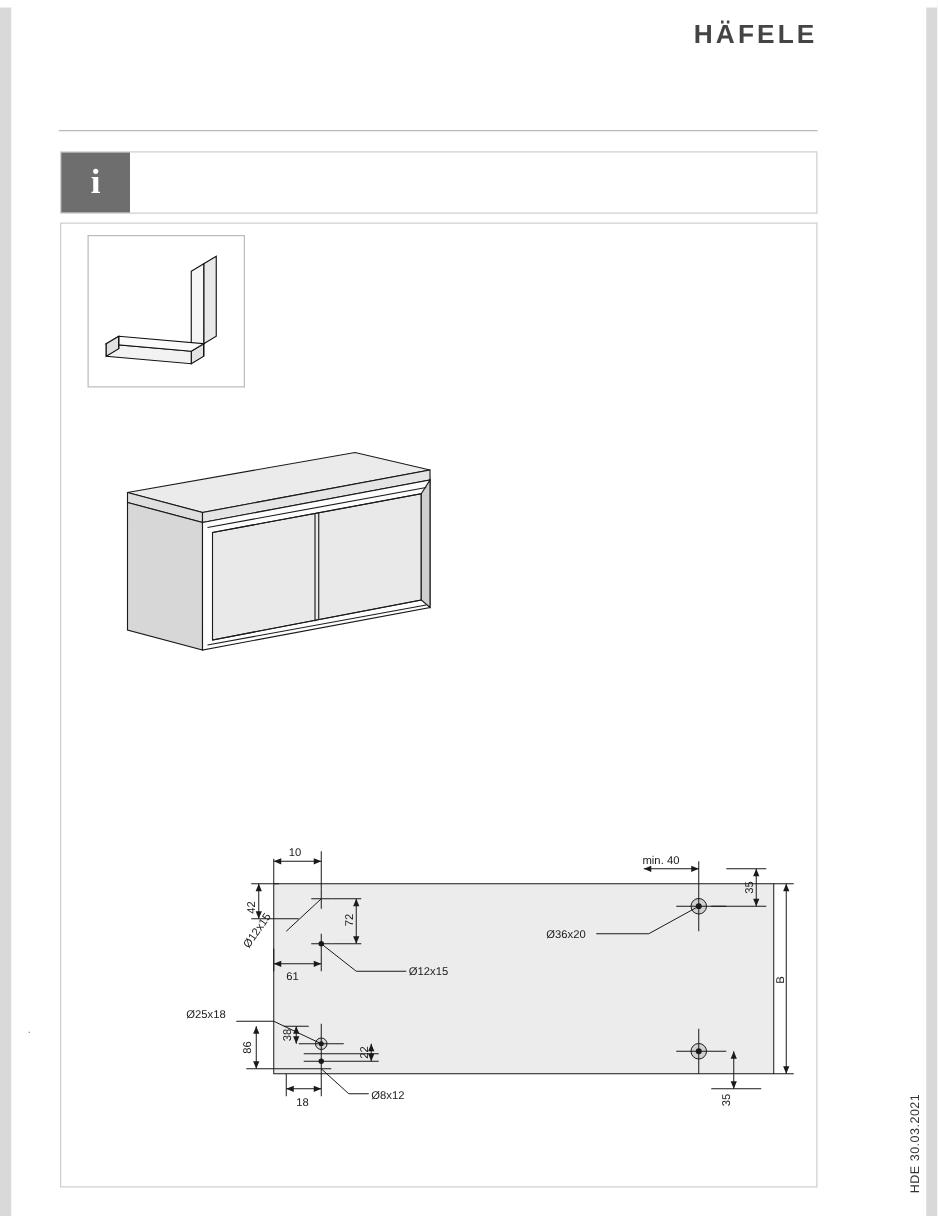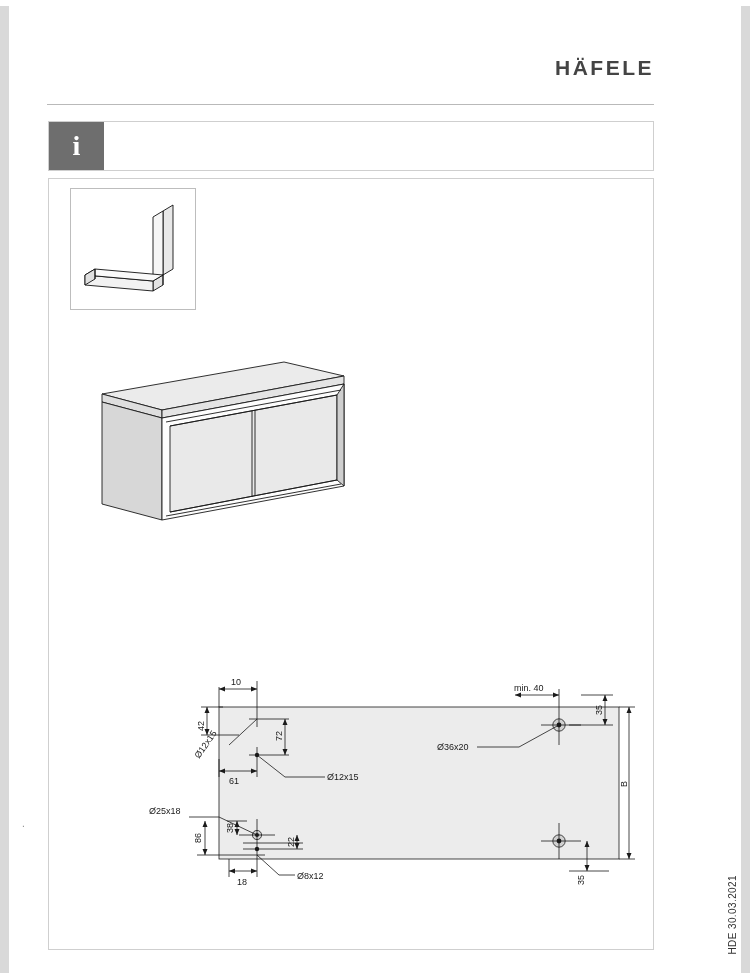--- a/index.html
+++ b/index.html
@@ -45,21 +45,20 @@
   
   .brand {
     position: absolute;
     right: 96px;
     top: 16px;
     font-size: 21px;
     letter-spacing: 2.5px;
     font-weight: bold;
     color: #444;
     font-family: "Liberation Sans", sans-serif;
-    margin-top: 40px;
   }
 
   
   .top-rule {
     position: absolute;
     left: 47px;
     top: 104px;
     width: 607px;
     height: 1px;
     background: #b9b9b9;

